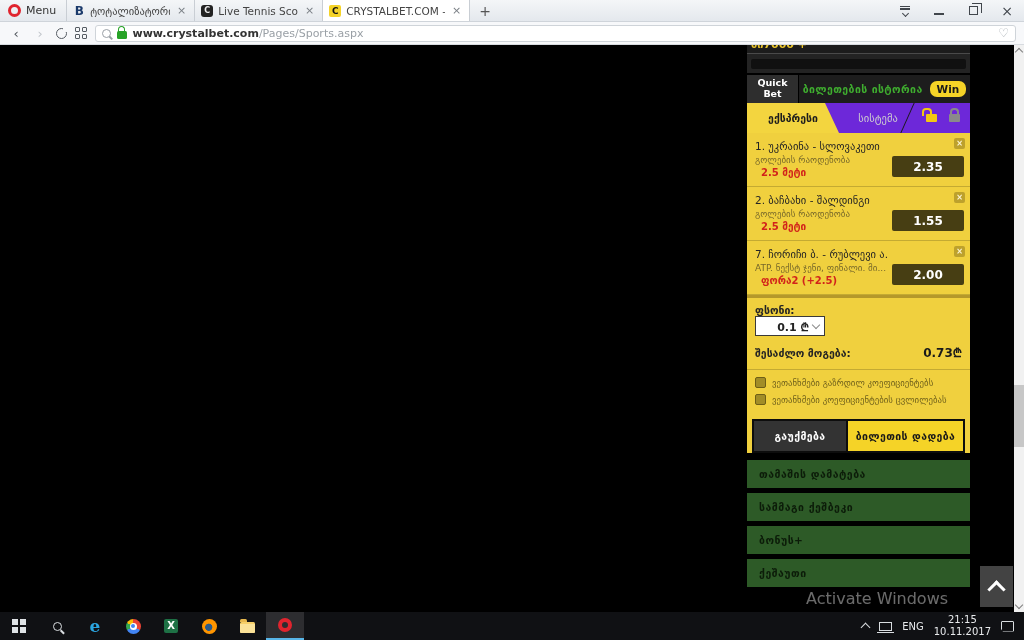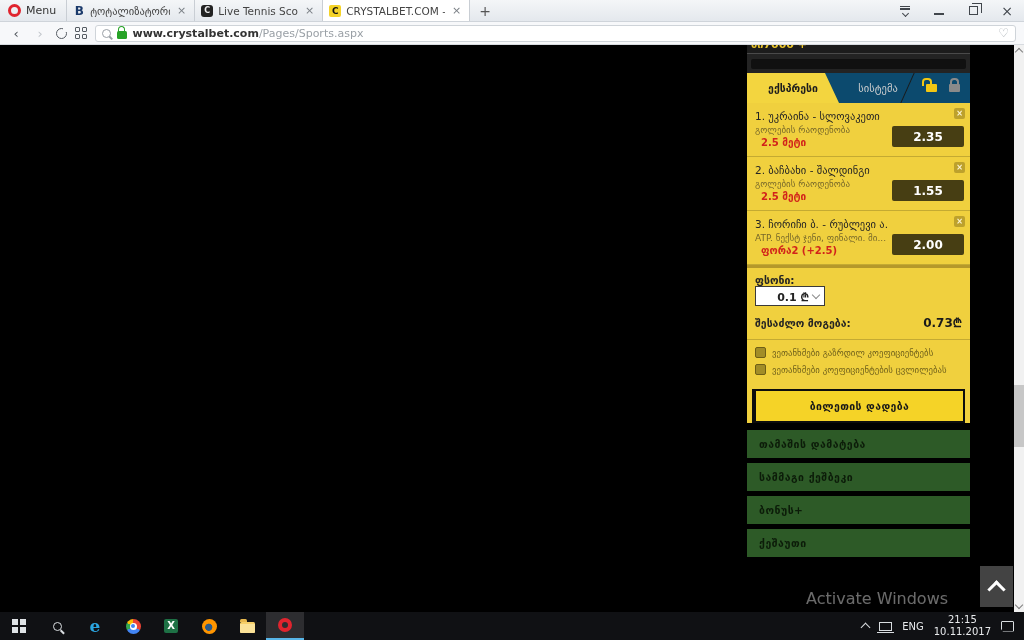--- a/index.html
+++ b/index.html
@@ -74,21 +74,21 @@
   .bbox { background:#121212; border:1px solid #000; height:22px; display:flex; align-items:center;
           justify-content:center; color:#f3c713; font-weight:bold; font-size:11px; }
   .bbox.w1 { width:55px; } .bbox.w2 { width:52px; }
   .quickrow { height:30px; background:#1d1d1d; border-top:2px solid #000; display:flex; align-items:stretch; }
   .quickbet { width:52px; background:#2e2e2e; border-right:1px solid #000; color:#fff; font-weight:bold;
               font-size:9.5px; display:flex; align-items:center; justify-content:center; text-align:center; line-height:1.15; }
   .history { flex:1; display:flex; align-items:center; justify-content:center; gap:7px; }
   .history .htxt { color:#3fae2f; font-weight:bold; font-size:10.5px; letter-spacing:.4px; }
   .winbtn { background:#f5d327; color:#1a1a1a; font-weight:bold; font-size:10.5px;
             border-radius:7px; padding:2px 7px; }
-  .sliptabs { height:30px; background:#0c4a6e; display:flex; align-items:stretch; position:relative; }
+  .sliptabs { height:30px; background:#6d28d9; display:flex; align-items:stretch; position:relative; }
   .stab-active { width:92px; background:#f3d53f; color:#1d1d1d; font-weight:bold; font-size:10.5px;
                  display:flex; align-items:center; justify-content:center;
                  clip-path:polygon(0 0, calc(100% - 14px) 0, 100% 100%, 0 100%); }
   .stab { width:78px; color:#cfcfcf; font-size:10.5px; display:flex; align-items:center; justify-content:center; }
   .slant { position:absolute; left:160px; top:0; width:1px; height:30px; background:#1a1a1a; transform:skewX(-24deg); }
   .locks { margin-left:auto; display:flex; align-items:center; gap:12px; padding-right:10px; }
   .lk { width:11px; height:8px; border-radius:1px; position:relative; }
   .lk.open { background:#f3c713; }
   .lk.open:before { content:''; position:absolute; left:-4px; top:-6px; width:6px; height:6px;
                     border:2px solid #f3c713; border-bottom:none; border-radius:4px 4px 0 0; }
@@ -254,20 +254,27 @@
 
   <div class="content">
 
     <div class="panel">
       <div class="topstrip">
           <span>ბი7000 +</span>
         </div>
       <div class="sec1">
         <div class="darkbar"></div>
       </div>
+      <div class="quickrow">
+        <div class="quickbet">Quick Bet</div>
+        <div class="history">
+          <span class="htxt">ბილეთების ისტორია</span>
+          <span class="winbtn">Win</span>
+        </div>
+      </div>
       <div class="sliptabs">
         <div class="stab-active">ექსპრესი</div>
         <div class="stab">სისტემა</div>
         <span class="slant"></span>
         <div class="locks">
           <span class="lk open"></span>
           <span class="lk closed"></span>
         </div>
       </div>
 
@@ -280,21 +287,21 @@
           <div class="xbtn">×</div>
         </div>
         <div class="bet">
           <div class="match">2. ბაჩბახი - შალდინგი</div>
           <div class="market">გოლების რაოდენობა</div>
           <div class="pick">2.5 მეტი</div>
           <div class="odds">1.55</div>
           <div class="xbtn">×</div>
         </div>
         <div class="bet">
-          <div class="match">3. ჩორიჩი ბ. - რუბლევი ა.</div>
+          <div class="match">7. ჩორიჩი ბ. - რუბლევი ა.</div>
           <div class="market">ATP. ნექსტ ჯენი, ფინალი. მი...</div>
           <div class="pick">ფორა2 (+2.5)</div>
           <div class="odds">2.00</div>
           <div class="xbtn">×</div>
         </div>
         <div class="thicksep"></div>
         <div class="stakerow">
           <span class="sl">ფსონი:</span>
           <span class="stakeinput">
             <span class="sv">0.1 ₾</span>
@@ -309,20 +316,21 @@
           <div class="cbrow">
             <span class="cb"></span>
             <span class="cbl">ვეთანხმები გაზრდილ კოეფიციენტებს</span>
           </div>
           <div class="cbrow">
             <span class="cb"></span>
             <span class="cbl">ვეთანხმები კოეფიციენტების ცვლილებას</span>
           </div>
         </div>
         <div class="btnrow">
+          <div class="cancelbtn">გაუქმება</div>
           <div class="placebtn">ბილეთის დადება</div>
         </div>
       </div>
 
       <div class="greens">
         <div class="gbtn">თამაშის დამატება</div>
         <div class="gbtn">სამმაგი ქეშბეკი</div>
         <div class="gbtn">ბონუს+</div>
         <div class="gbtn">ქეშაუთი</div>
       </div>

